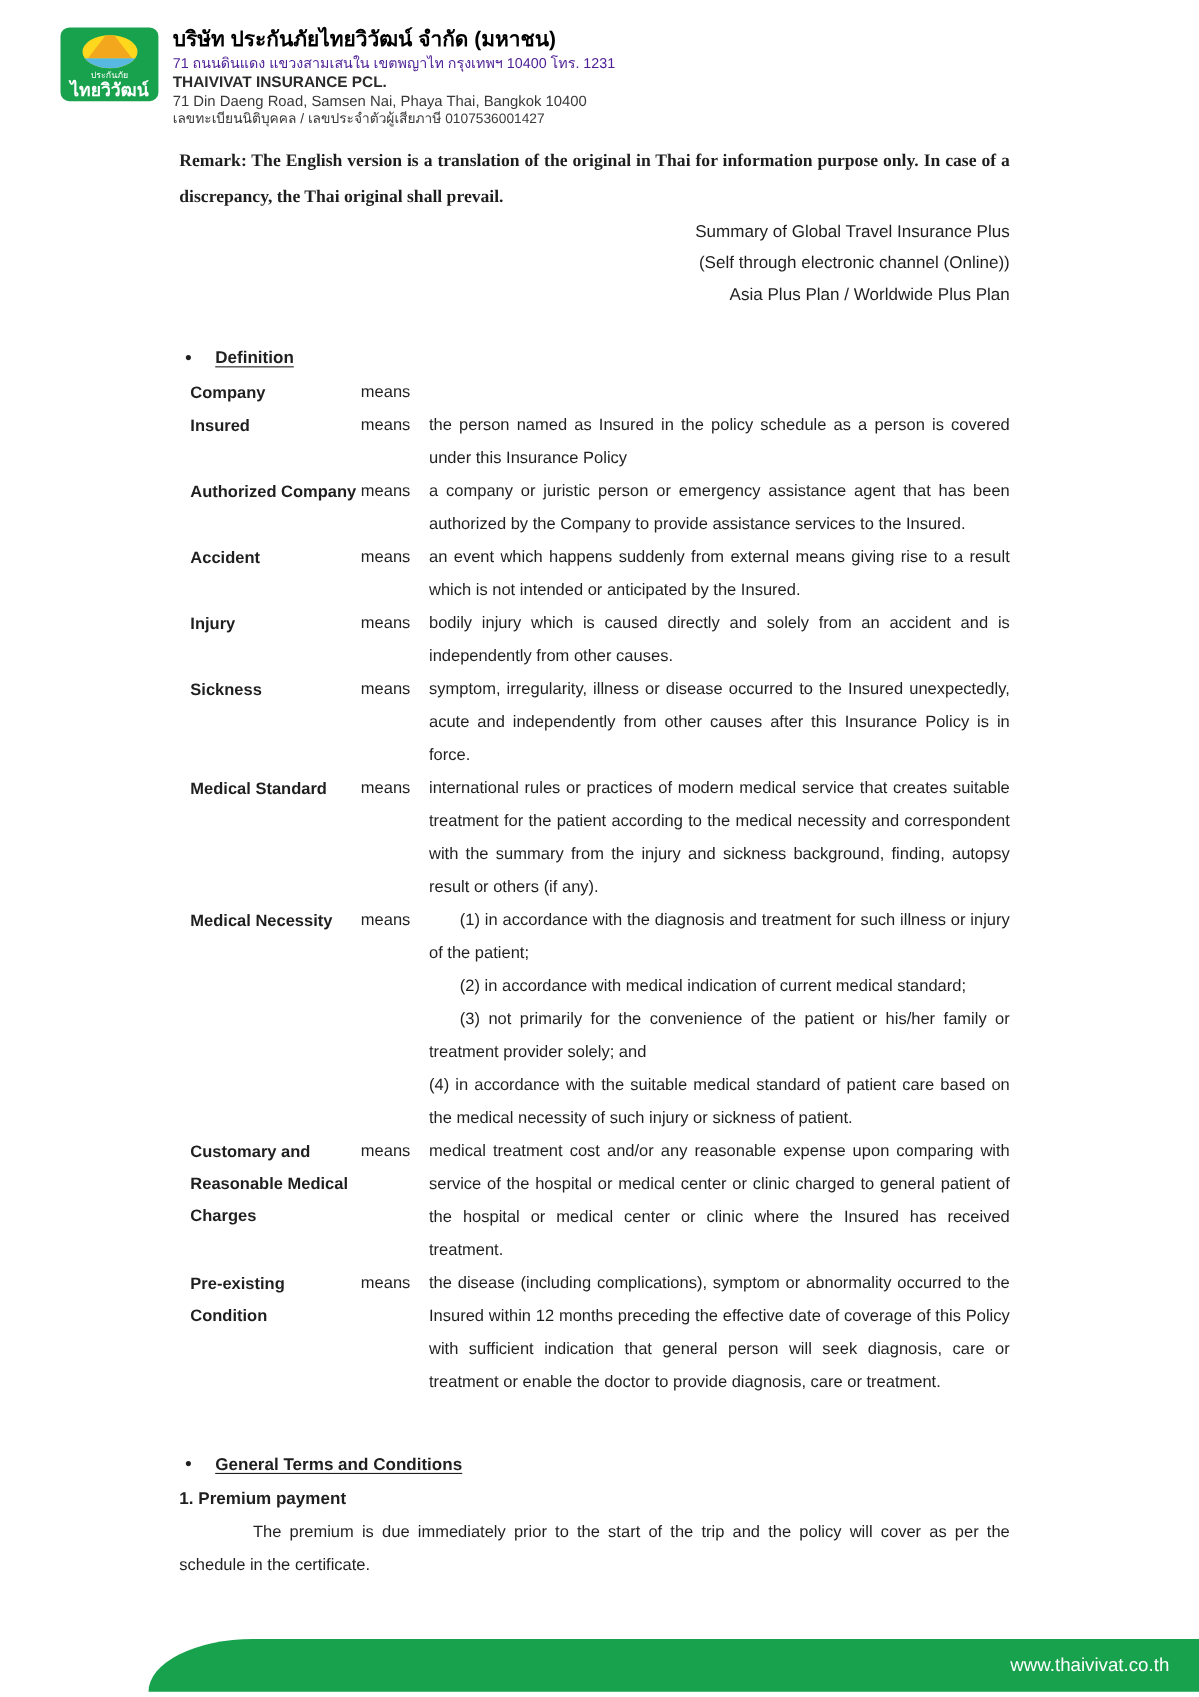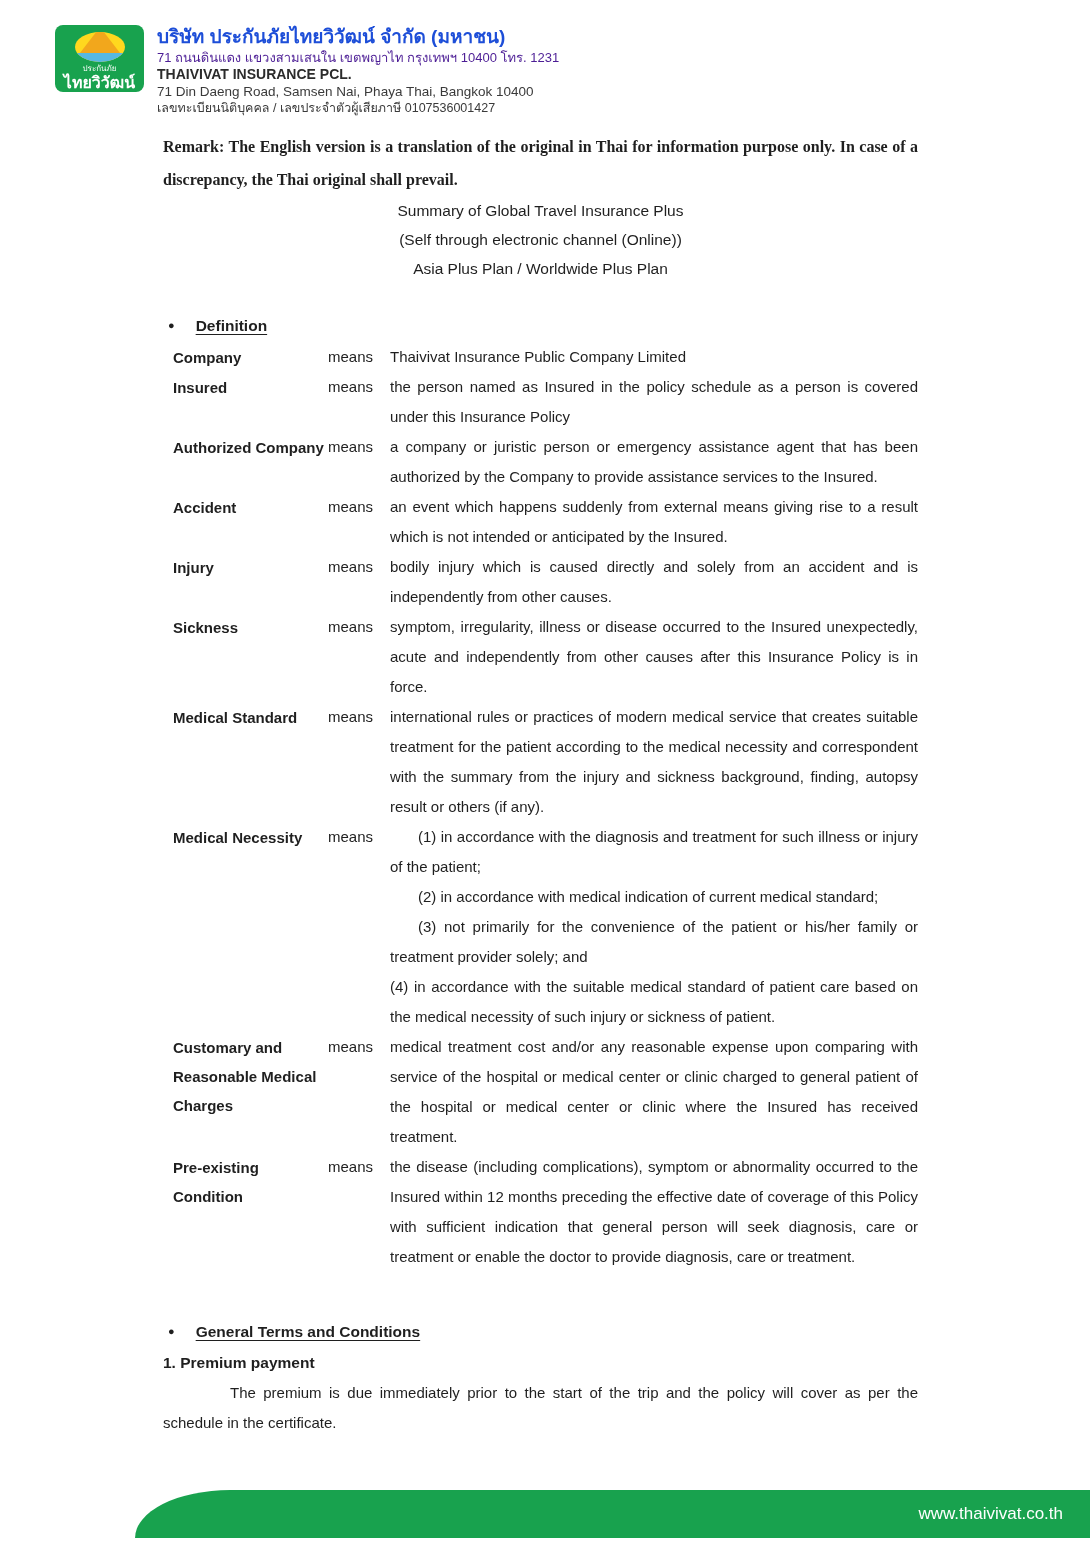--- a/index.html
+++ b/index.html
@@ -66,41 +66,41 @@
     color:#ffffff;
     line-height:10px;
   }
   .logo-brand{
     font-size:16px;
     font-weight:bold;
     color:#ffffff;
     line-height:18px;
   }
   .lh-text{padding-top:0;}
-  .lh-name-th{font-size:19px;font-weight:bold;line-height:24px;color:#1d4ed8;}
+  .lh-name-th{font-size:19px;font-weight:bold;line-height:24px;color:#000000;}
   .lh-addr-th{font-size:13px;line-height:17px;color:#4c1d95;}
   .lh-name-en{font-size:14px;font-weight:bold;line-height:17px;color:#2b2b2b;}
   .lh-addr-en{font-size:13.5px;line-height:17px;color:#3a3a3a;}
   .lh-reg{font-size:12.5px;line-height:16px;color:#3a3a3a;}
 
   
   .doc{
     position:absolute;
     top:130px;
     left:163px;
     right:172px;
   }
   .remark{
     font-family:Liberation Serif, serif;
     font-weight:bold;
     font-size:16px;
     line-height:33px;
     text-align:justify;
   }
-  .doc-titles{text-align:center;}
+  .doc-titles{text-align:right;}
   .doc-title{
     font-size:15.5px;
     line-height:29px;
     font-weight:500;
   }
 
   .section-heading{
     margin-top:28px;
     font-size:15.5px;
     line-height:30px;
@@ -208,23 +208,20 @@
 
     <div class="section-heading">
       <span class="bullet">●</span>
       <span class="heading-label">Definition</span>
     </div>
 
     <div class="def-table">
         <div class="def-row">
           <div class="def-term">Company</div>
           <div class="def-means">means</div>
-          <div class="def-text">
-            <p>Thaivivat Insurance Public Company Limited</p>
-          </div>
         </div>
         <div class="def-row">
           <div class="def-term">Insured</div>
           <div class="def-means">means</div>
           <div class="def-text">
             <p>the person named as Insured in the policy schedule as a person is covered under this Insurance Policy</p>
           </div>
         </div>
         <div class="def-row">
           <div class="def-term">Authorized Company</div>

